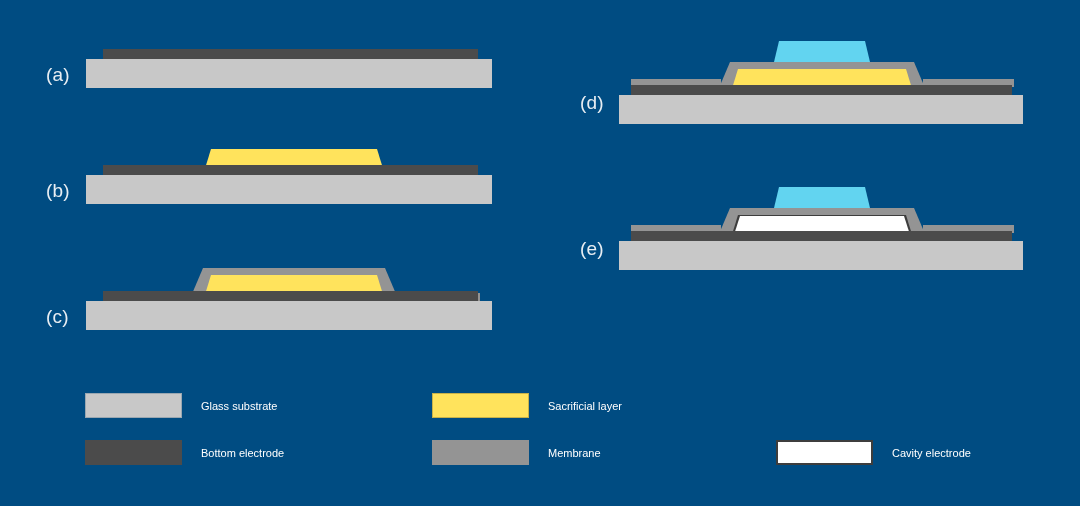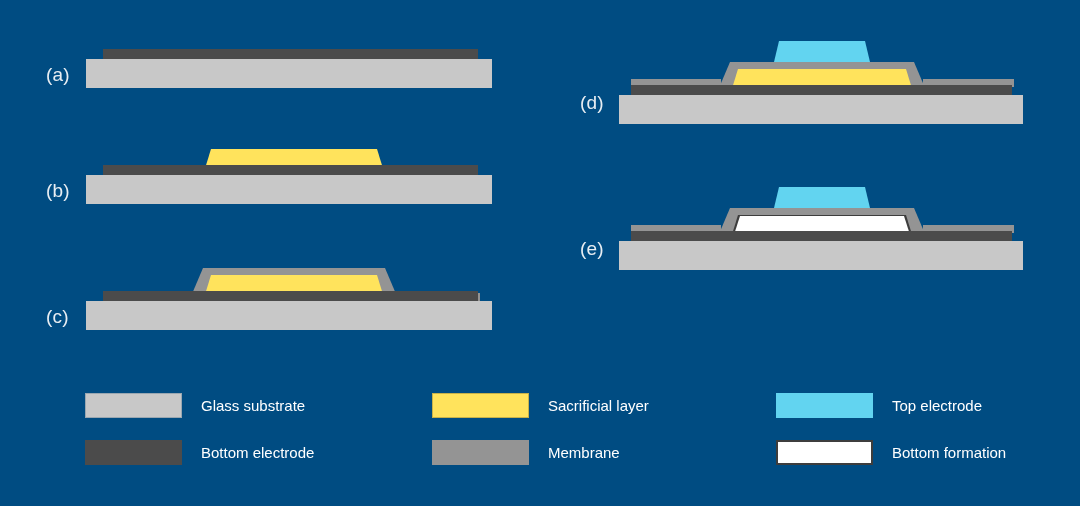--- a/index.html
+++ b/index.html
@@ -45,21 +45,21 @@
     pointer-events: auto;
   }
   .legend-swatch {
     width: 97px;
     height: 25px;
     flex: 0 0 auto;
   }
   .legend-text {
     margin-left: 19px;
     color: #ffffff;
-    font-size: 15px;
+    font-size: 11px;
     font-family: "Liberation Sans", sans-serif;
     white-space: nowrap;
   }
 </style>
 </head>
 <body>
 
 <div id="page">
 
   <div>
@@ -155,25 +155,21 @@
     <div class="legend-item" style="left:432px; top:440px;">
       <span class="legend-swatch" style="background:#949494;"></span>
       <span class="legend-text">Membrane</span>
     </div>
 
     <div class="legend-item" style="left:432px; top:393px;">
       <span class="legend-swatch" style="background:#ffe35c; box-shadow: inset 0 0 0 1px #c8b24a;"></span>
       <span class="legend-text">Sacrificial layer</span>
     </div>
 
-    <div class="legend-item" style="left:776px; top:393px;">
-      <span class="legend-swatch" style="background:#62d4f0;"></span>
-      <span class="legend-text">Top electrode</span>
-    </div>
 
     <div class="legend-item" style="left:776px; top:440px;">
       <span class="legend-swatch" style="background:#ffffff; box-shadow: inset 0 0 0 2px #3d3d3d;"></span>
-      <span class="legend-text">Bottom formation</span>
+      <span class="legend-text">Cavity electrode</span>
     </div>
 
   </div>
 
 </div>
 
 </body></html>

